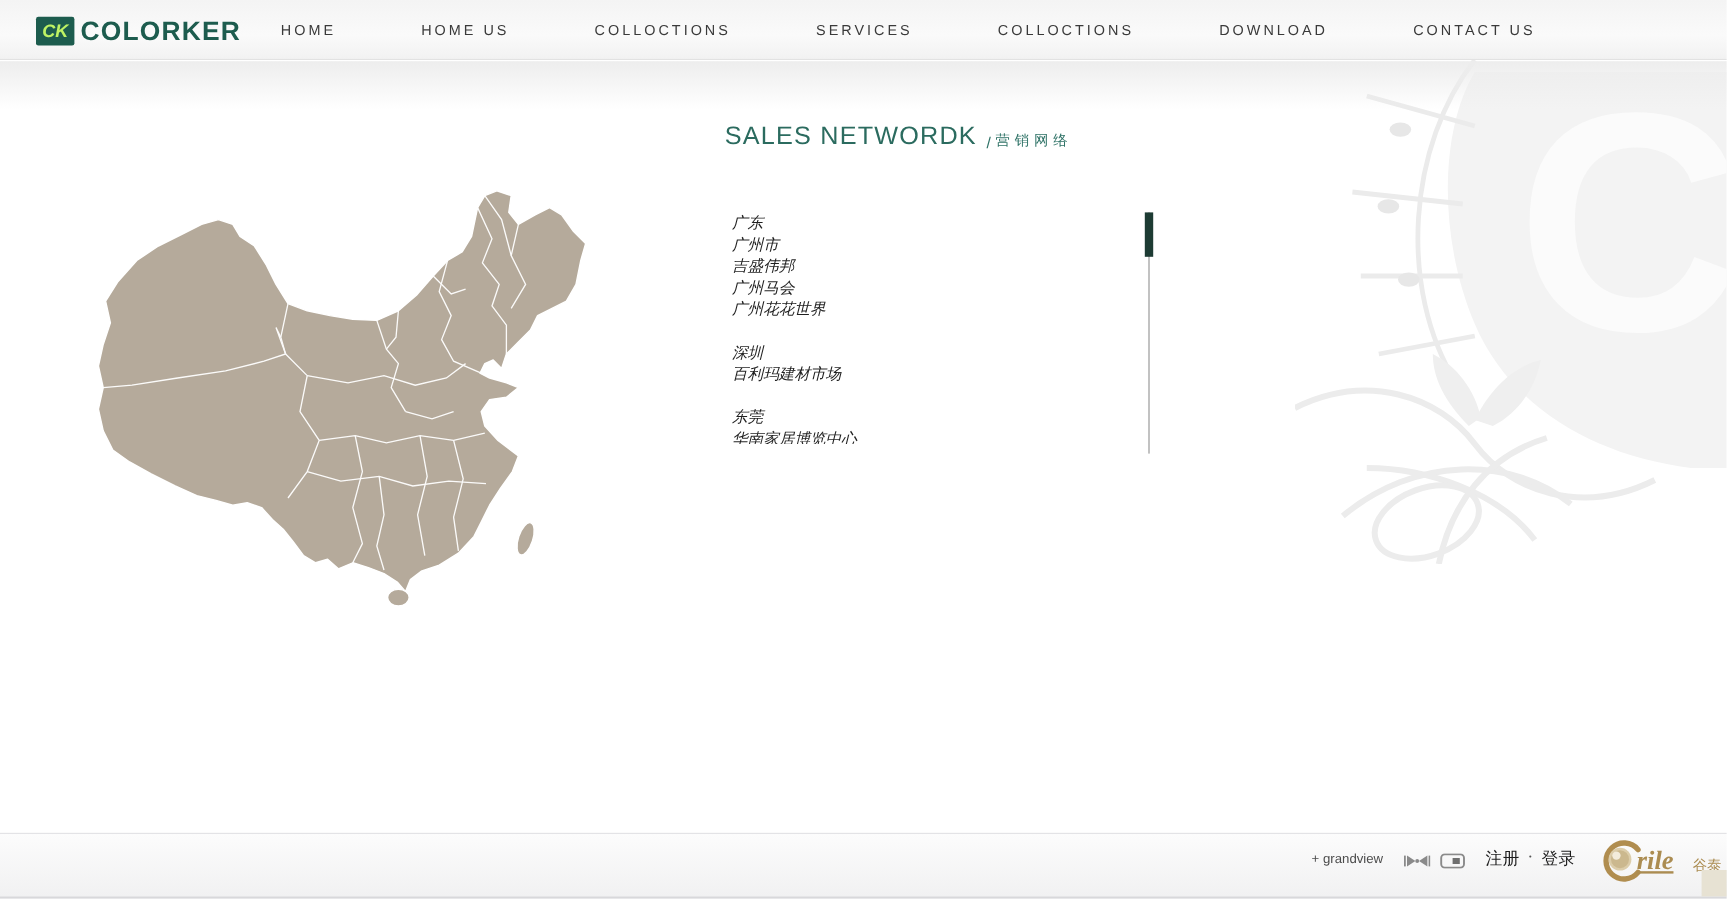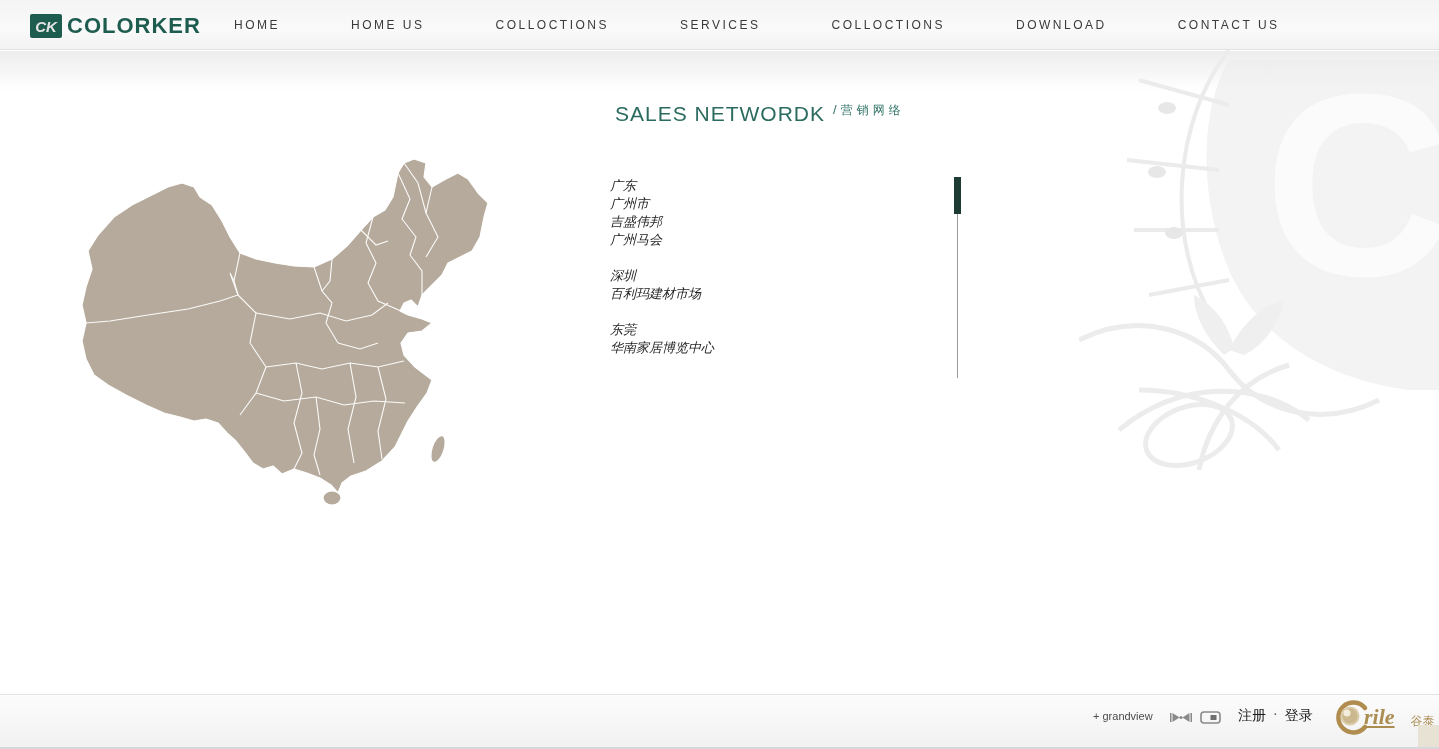--- a/index.html
+++ b/index.html
@@ -6,38 +6,38 @@
   html,body { width:1439px; height:749px; overflow:hidden;
     font-family:"Liberation Sans","DejaVu Sans",sans-serif;
     background:#ffffff; position:relative; }
 
   
   .header { position:absolute; top:0; left:0; width:1439px; height:50px;
     background:linear-gradient(#f4f4f4,#fafafa 60%,#f2f2f2);
     border-bottom:1px solid #e2e2e2; z-index:20; }
   .corner-notch { position:absolute; top:0; left:0; width:13px; height:13px; background:#ffffff; }
   .brand { position:absolute; left:30px; top:13px; display:flex; align-items:center; }
-  .logo-mark { width:32px; height:24px; background:#1d5c4e; color:#e5e5e5;
+  .logo-mark { width:32px; height:24px; background:#1d5c4e; color:#bef264;
     font-weight:bold; font-size:15px; display:flex; align-items:center; justify-content:center;
     letter-spacing:0px; border-radius:2px; font-style:italic; }
   .logo-text { color:#1d5c4e; font-weight:bold; font-size:22px; letter-spacing:1px; margin-left:5px; }
   .nav { position:absolute; left:200px; top:0; height:50px; display:flex; align-items:center; gap:37px; }
   .nav-item { font-size:12px; letter-spacing:2.5px; color:#3a3a3a; cursor:pointer; white-space:nowrap;margin-left:34px; }
 
   
   .header-shadow { position:absolute; top:51px; left:0; width:1439px; height:40px;
     background:linear-gradient(#ededed,rgba(255,255,255,0)); z-index:1; }
 
   
   .watermark { position:absolute; top:50px; right:0; width:360px; height:420px;
     overflow:hidden; z-index:0; pointer-events:none; }
 
   
   .page-title-wrap { position:absolute; left:604px; top:102px; z-index:5;
-    display:flex; align-items:flex-start;margin-left:11px; }
+    display:flex; align-items:flex-end; }
   .page-title-en { font-size:21px; color:#2b6b5f; letter-spacing:1px; }
   .page-title-sep { font-size:13px; color:#2e7266; margin:0 4px 0 8px; }
   .page-title-zh { font-size:12px; color:#2e7266; letter-spacing:4px; }
 
   
   .china-map { position:absolute; left:70px; top:153px; width:420px; height:352px; z-index:4; }
 
   
   .sales-list { position:absolute; left:610px; top:177px; width:330px; height:193px;
     overflow:hidden; z-index:5; }
@@ -167,20 +167,21 @@
     <path d="M268,190 L290,196 L308,190"></path>
     <path d="M168,142 L160,120 L164,128"></path>
   </g>
 </svg>
 
 <div class="sales-list">
   <div class="sales-row">广东</div>
   <div class="sales-row">广州市</div>
   <div class="sales-row">吉盛伟邦</div>
   <div class="sales-row">广州马会</div>
+  <div class="sales-row">广州花花世界</div>
   <div class="sales-row"></div>
   <div class="sales-row">深圳</div>
   <div class="sales-row">百利玛建材市场</div>
   <div class="sales-row"></div>
   <div class="sales-row">东莞</div>
   <div class="sales-row">华南家居博览中心</div>
 </div>
 
 <div class="list-scrollbar">
   <div class="track"></div>

